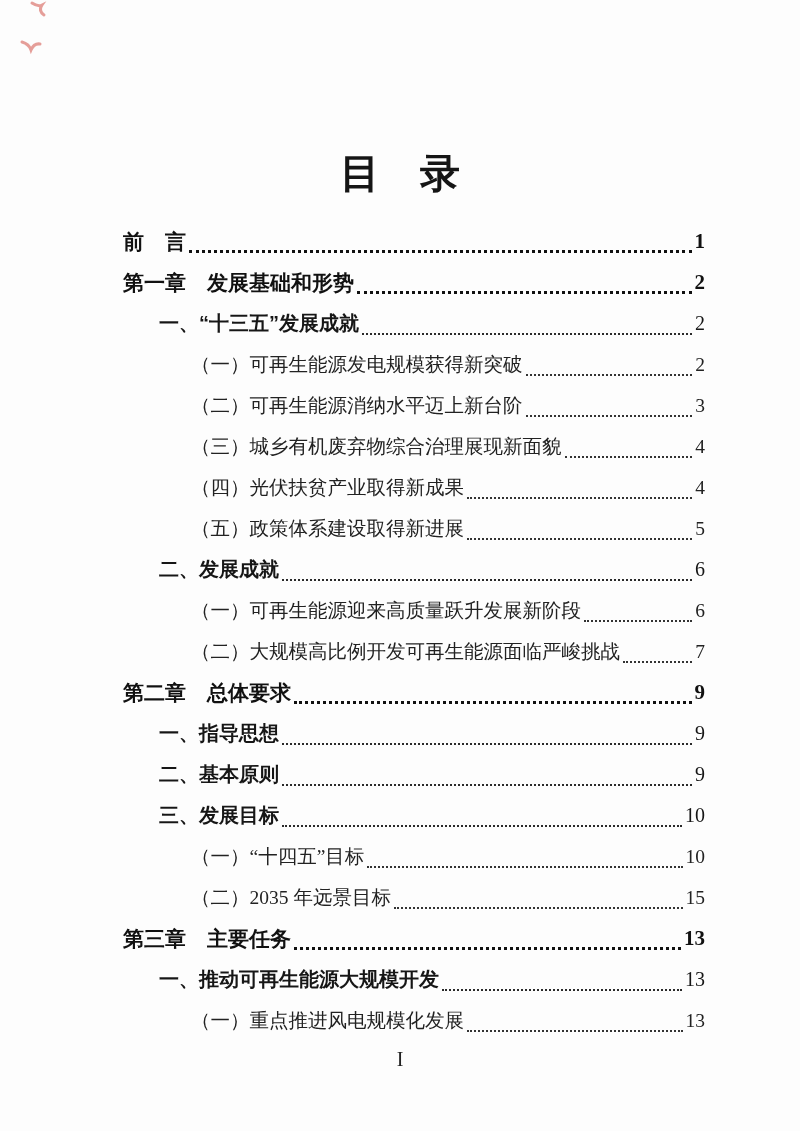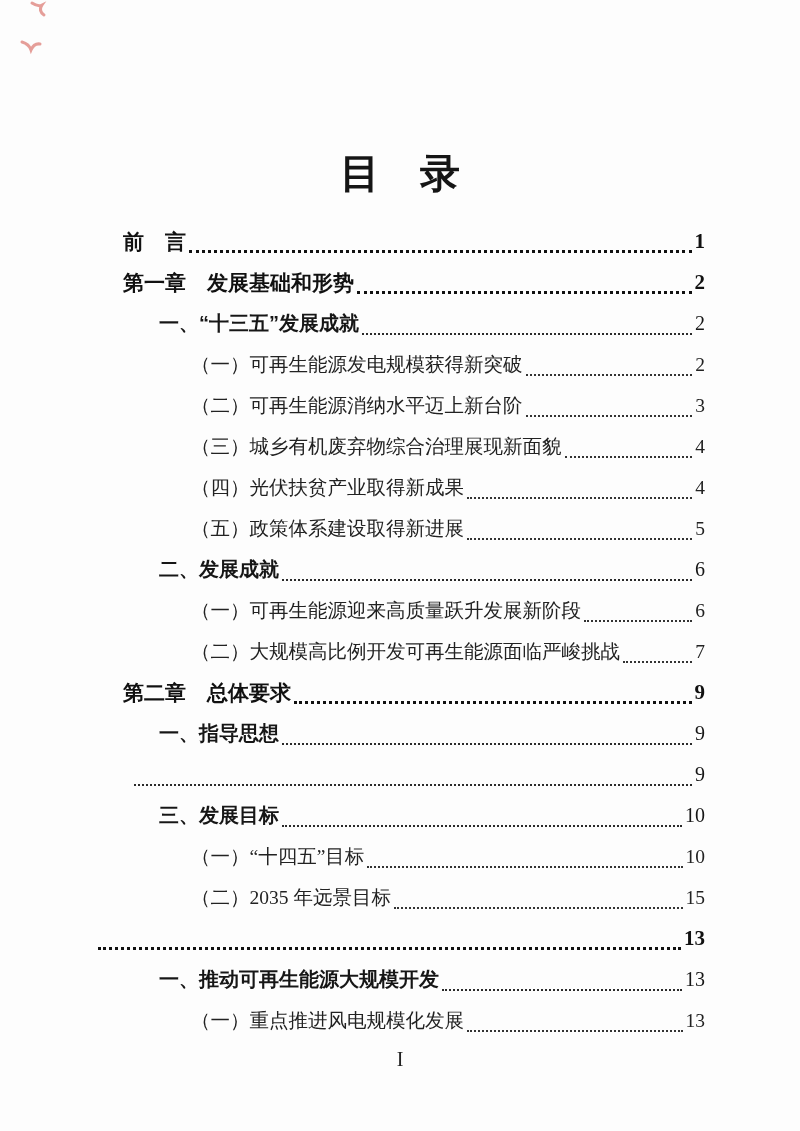--- a/index.html
+++ b/index.html
@@ -178,39 +178,41 @@
         <span class="toc-label">第二章　总体要求</span>
         <span class="leader"></span>
         <span class="toc-page">9</span>
       </div>
       <div class="toc-row level-section">
         <span class="toc-label">一、指导思想</span>
         <span class="leader"></span>
         <span class="toc-page">9</span>
       </div>
       <div class="toc-row level-section">
+        <span class="toc-label">二、基本原则</span>
         <span class="leader"></span>
         <span class="toc-page">9</span>
       </div>
       <div class="toc-row level-section">
         <span class="toc-label">三、发展目标</span>
         <span class="leader"></span>
         <span class="toc-page">10</span>
       </div>
       <div class="toc-row level-sub">
         <span class="toc-label">（一）“十四五”目标</span>
         <span class="leader"></span>
         <span class="toc-page">10</span>
       </div>
       <div class="toc-row level-sub">
         <span class="toc-label">（二）2035 年远景目标</span>
         <span class="leader"></span>
         <span class="toc-page">15</span>
       </div>
       <div class="toc-row level-chapter">
+        <span class="toc-label">第三章　主要任务</span>
         <span class="leader"></span>
         <span class="toc-page">13</span>
       </div>
       <div class="toc-row level-section">
         <span class="toc-label">一、推动可再生能源大规模开发</span>
         <span class="leader"></span>
         <span class="toc-page">13</span>
       </div>
       <div class="toc-row level-sub">
         <span class="toc-label">（一）重点推进风电规模化发展</span>

